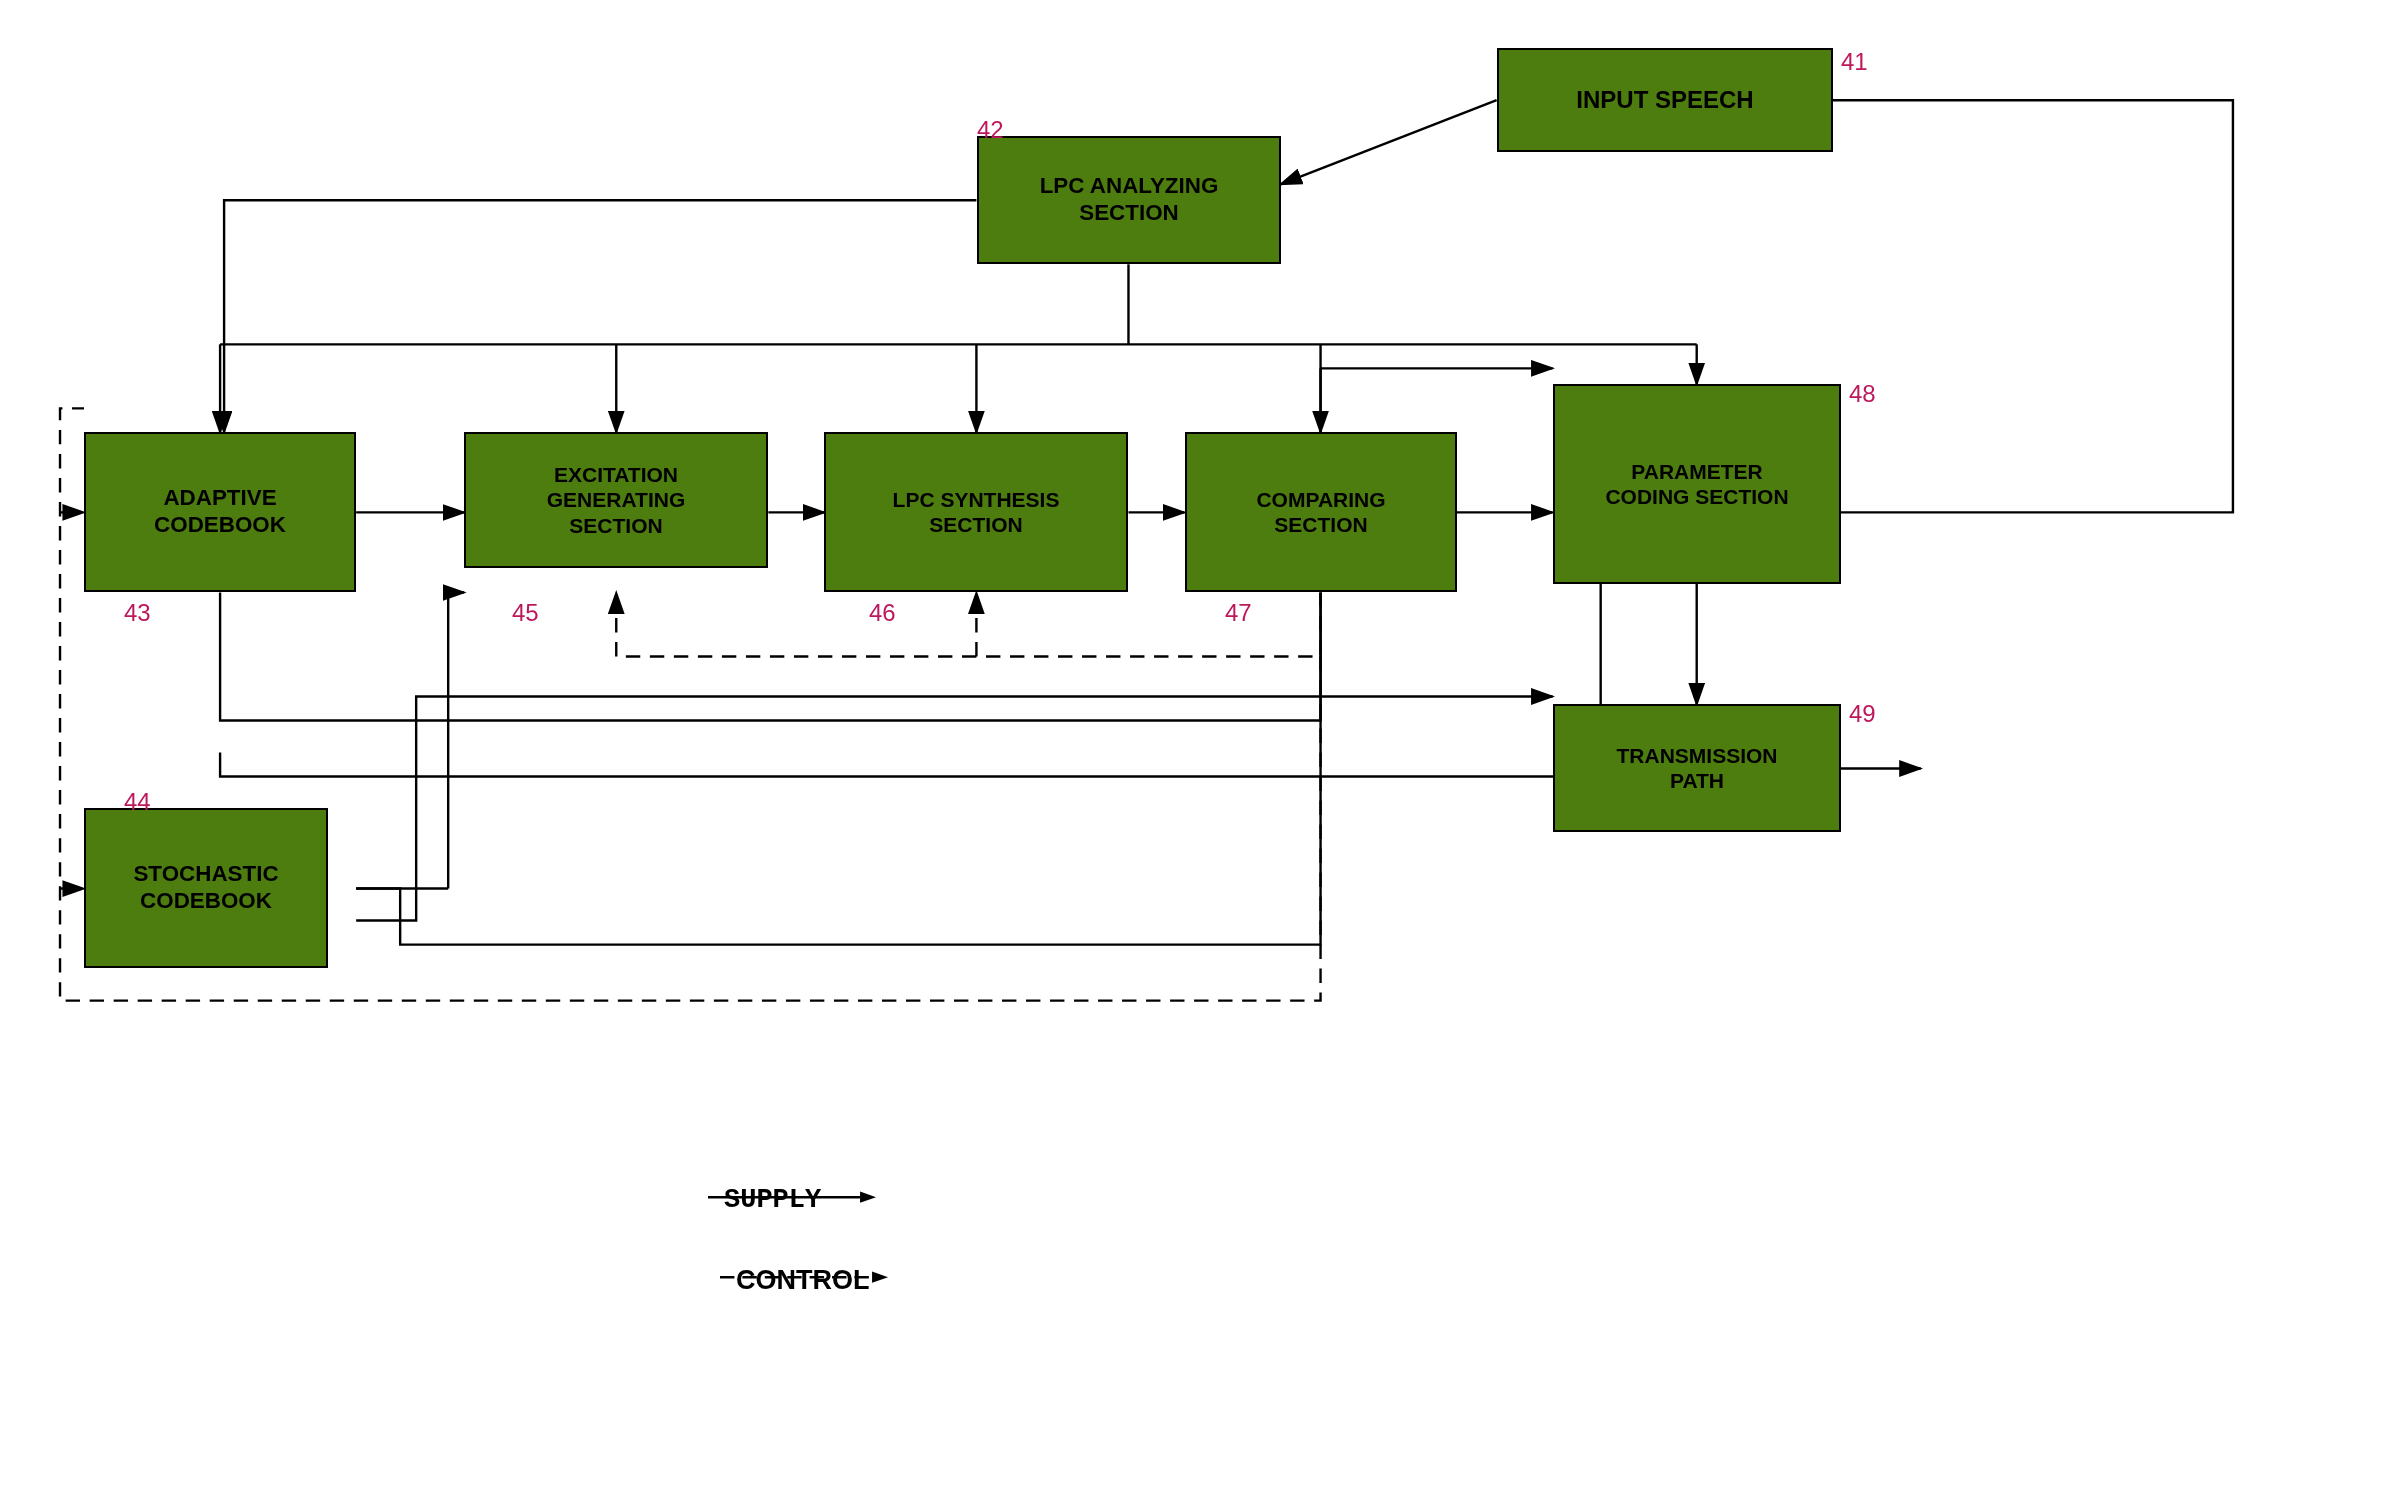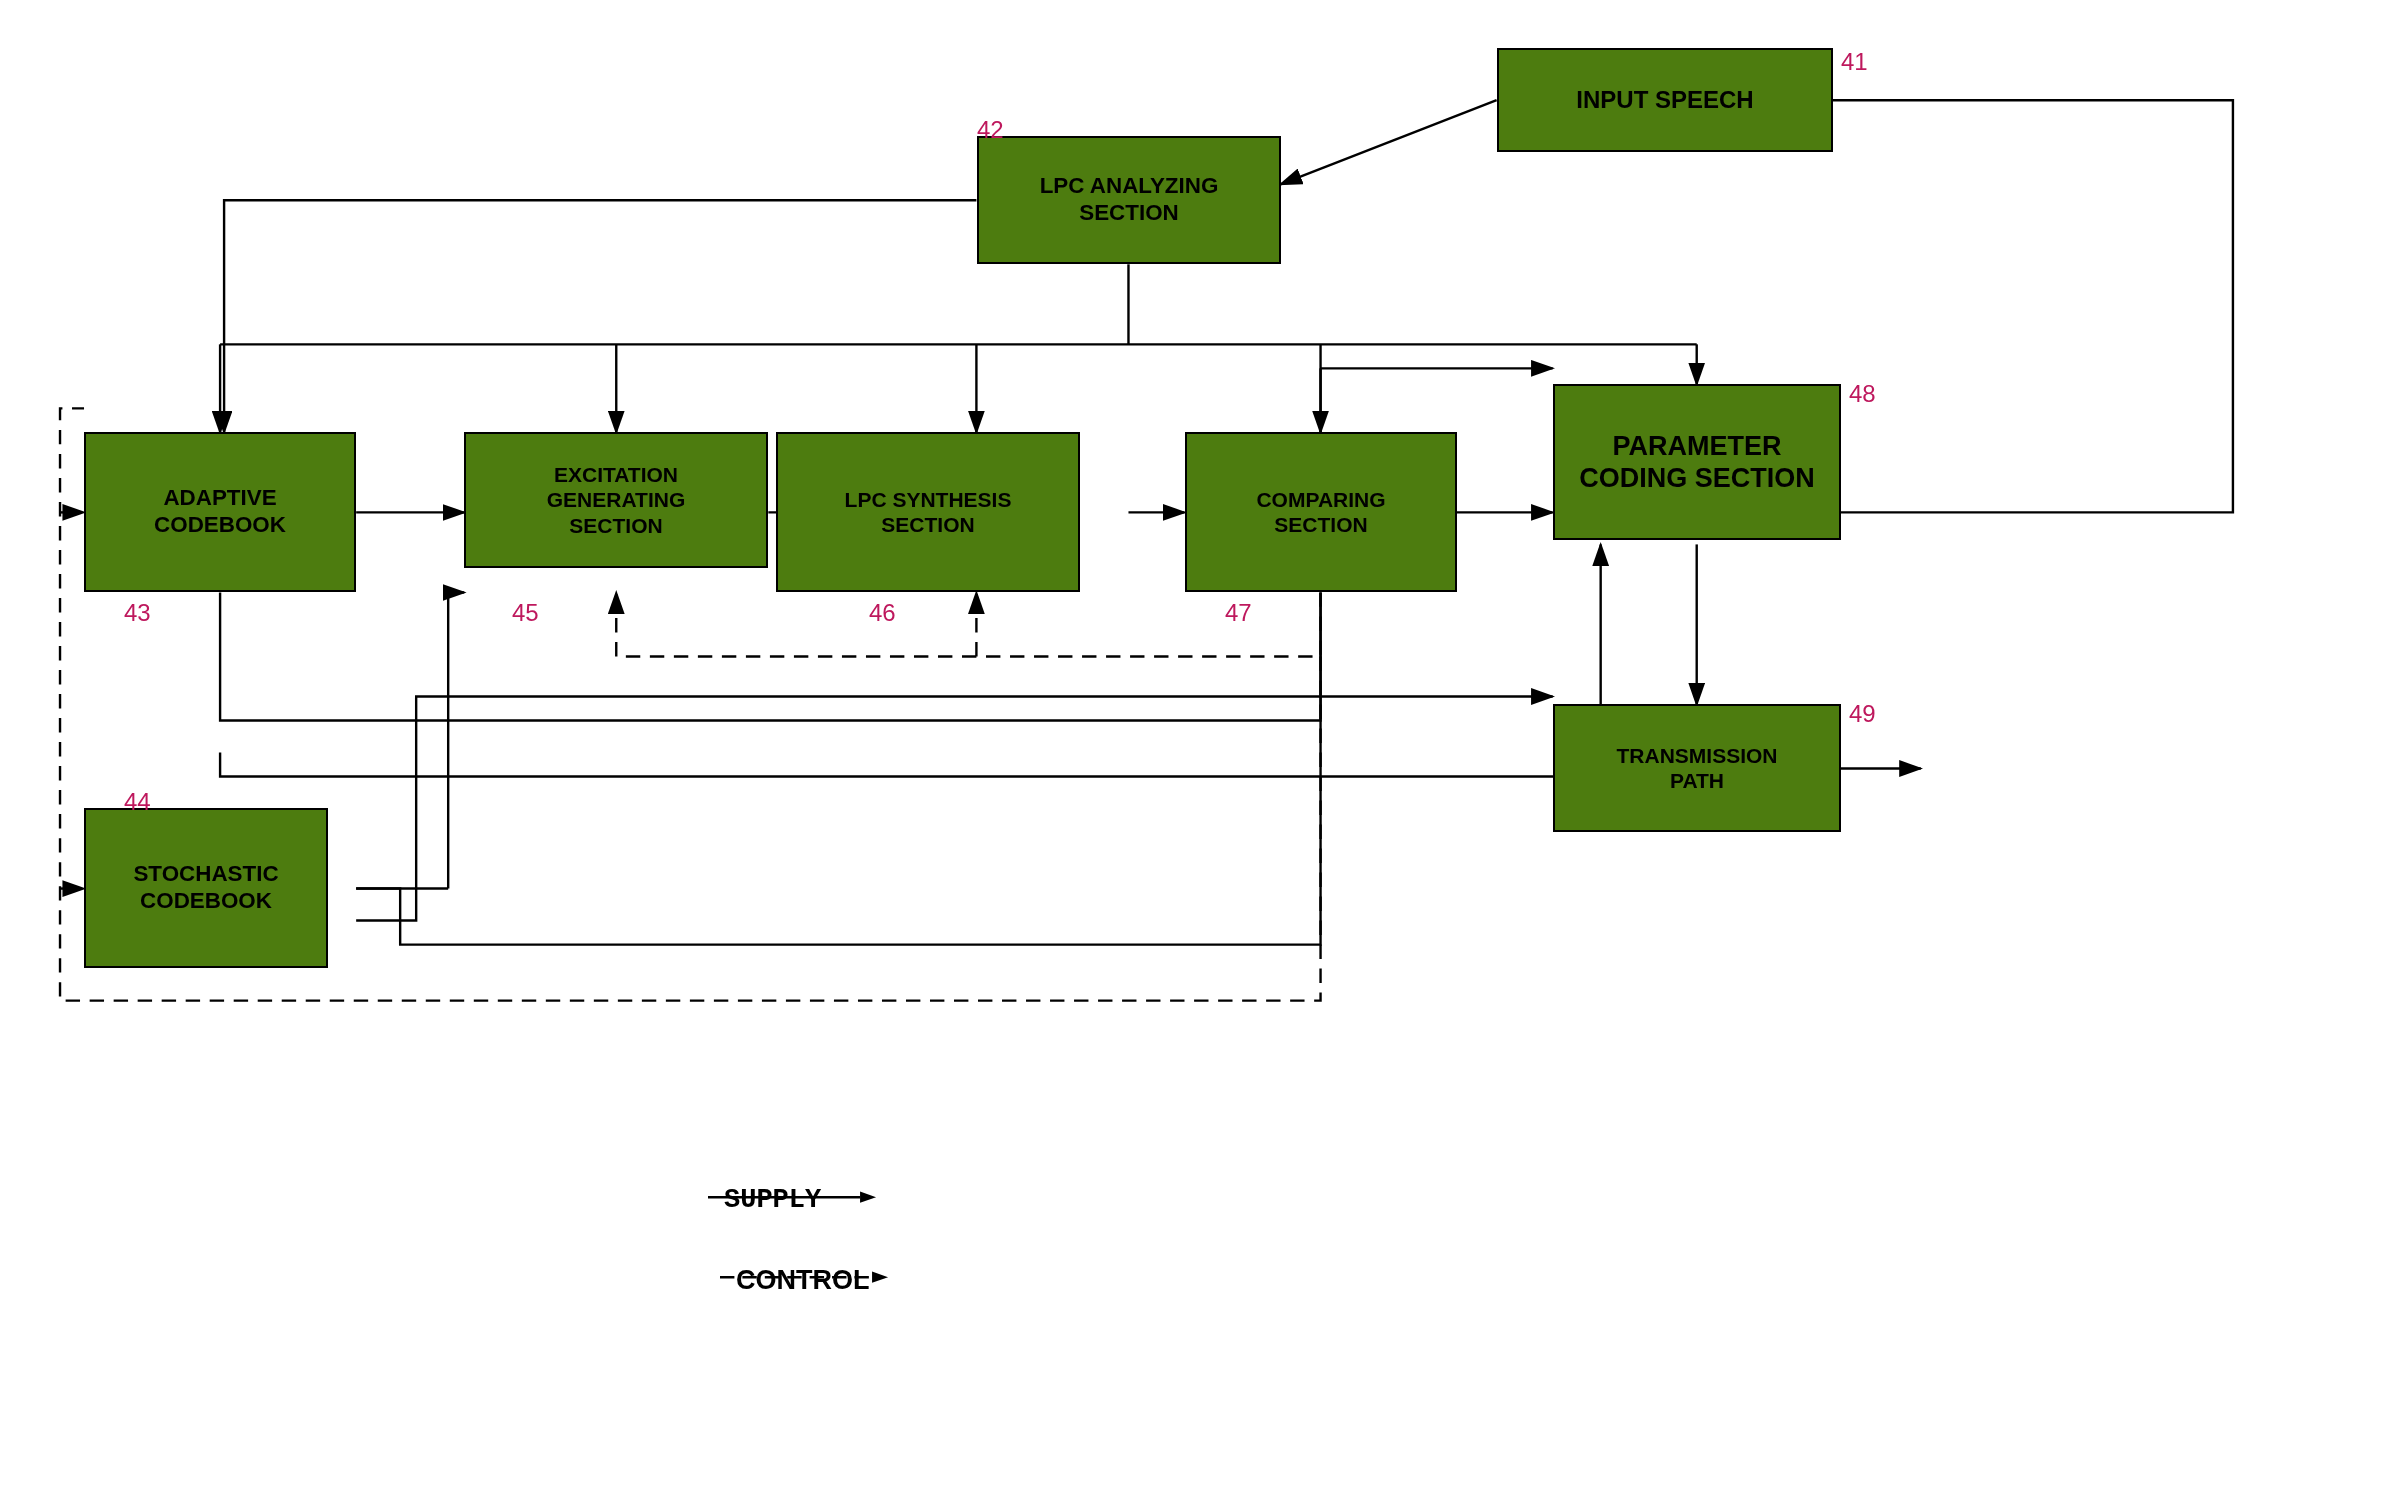--- a/index.html
+++ b/index.html
@@ -140,31 +140,31 @@
   <div class="block" style="left:84px; top:808px; width:244px; height:160px; font-size:22.4px;">
     <span>STOCHASTIC<br>CODEBOOK</span>
   </div>
   <span class="label-num" style="left:124px; top:788px;">44</span>
 
   <div class="block" style="left:464px; top:432px; width:304px; height:136px; font-size:21px;">
     <span>EXCITATION<br>GENERATING<br>SECTION</span>
   </div>
   <span class="label-num" style="left:512px; top:599px;">45</span>
 
-  <div class="block" style="left:776px; top:432px; width:304px; height:160px; font-size:21px;">
+  <div class="block" style="left:824px; top:432px; width:304px; height:160px; font-size:21px;">
     <span>LPC SYNTHESIS<br>SECTION</span>
   </div>
   <span class="label-num" style="left:869px; top:599px;">46</span>
 
   <div class="block" style="left:1185px; top:432px; width:272px; height:160px; font-size:21px;">
     <span>COMPARING<br>SECTION</span>
   </div>
   <span class="label-num" style="left:1225px; top:599px;">47</span>
 
-  <div class="block" style="left:1553px; top:384px; width:288px; height:156px; font-size:27px;">
+  <div class="block" style="left:1553px; top:384px; width:288px; height:200px; font-size:21px;">
     <span>PARAMETER<br>CODING SECTION</span>
   </div>
   <span class="label-num" style="left:1849px; top:380px;">48</span>
 
   <div class="block" style="left:1553px; top:704px; width:288px; height:128px; font-size:21px;">
     <span>TRANSMISSION<br>PATH</span>
   </div>
   <span class="label-num" style="left:1849px; top:700px;">49</span>
 
   <div style="position:absolute; left:708px; top:1185px; display:flex; align-items:center;font-family:Liberation Mono, monospace;">

